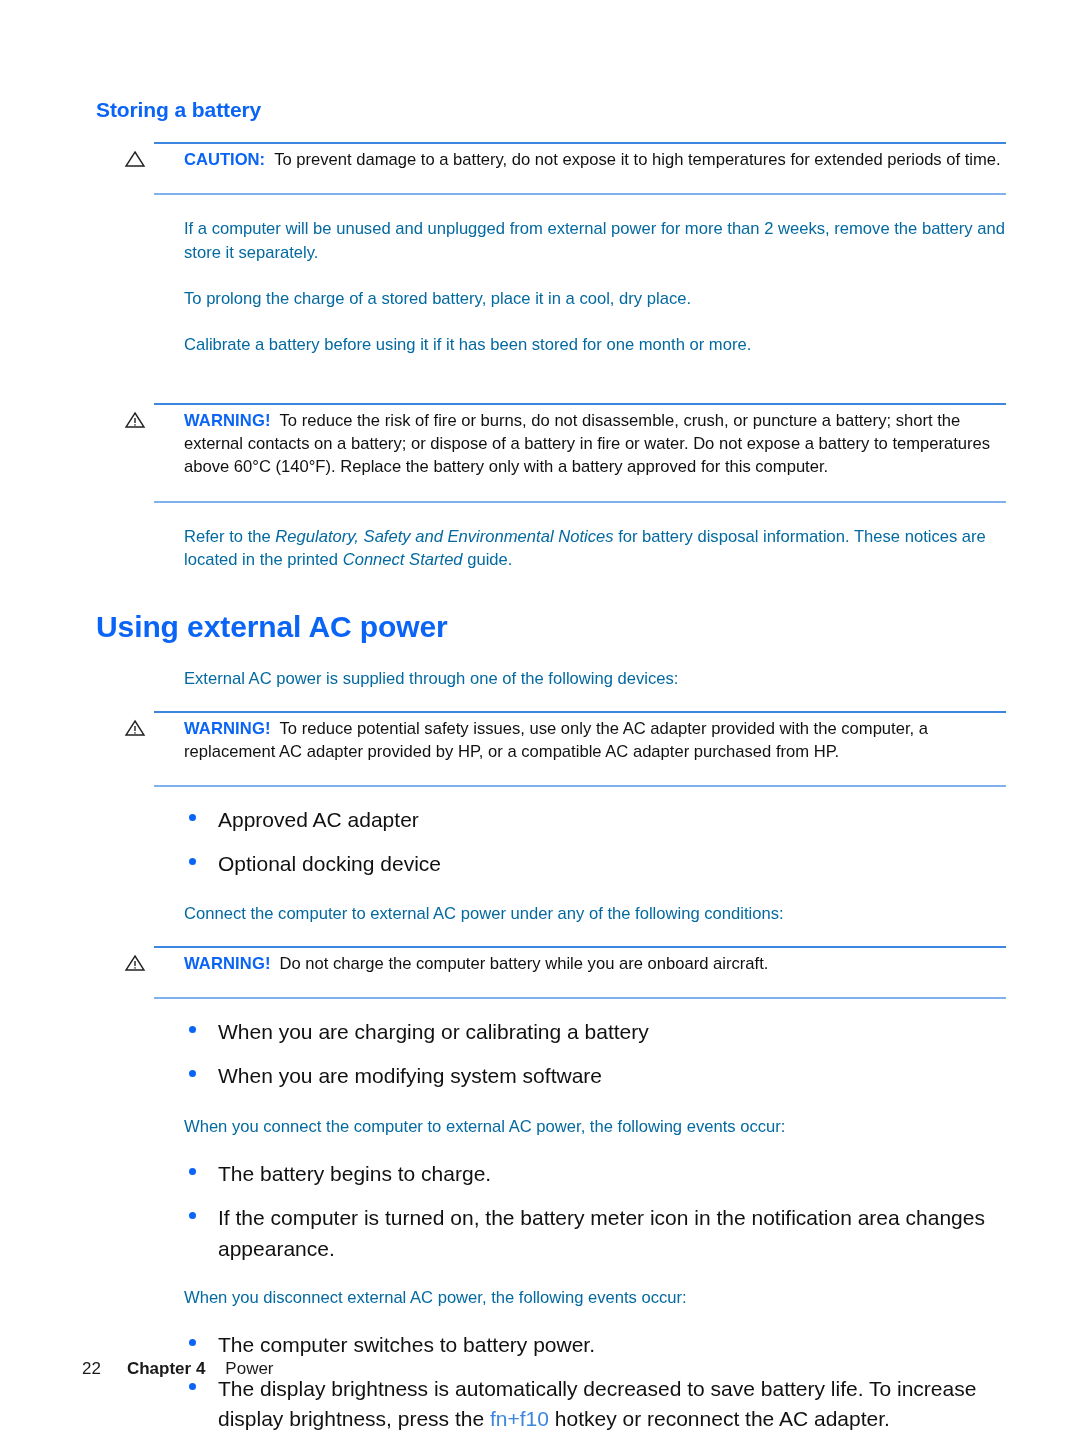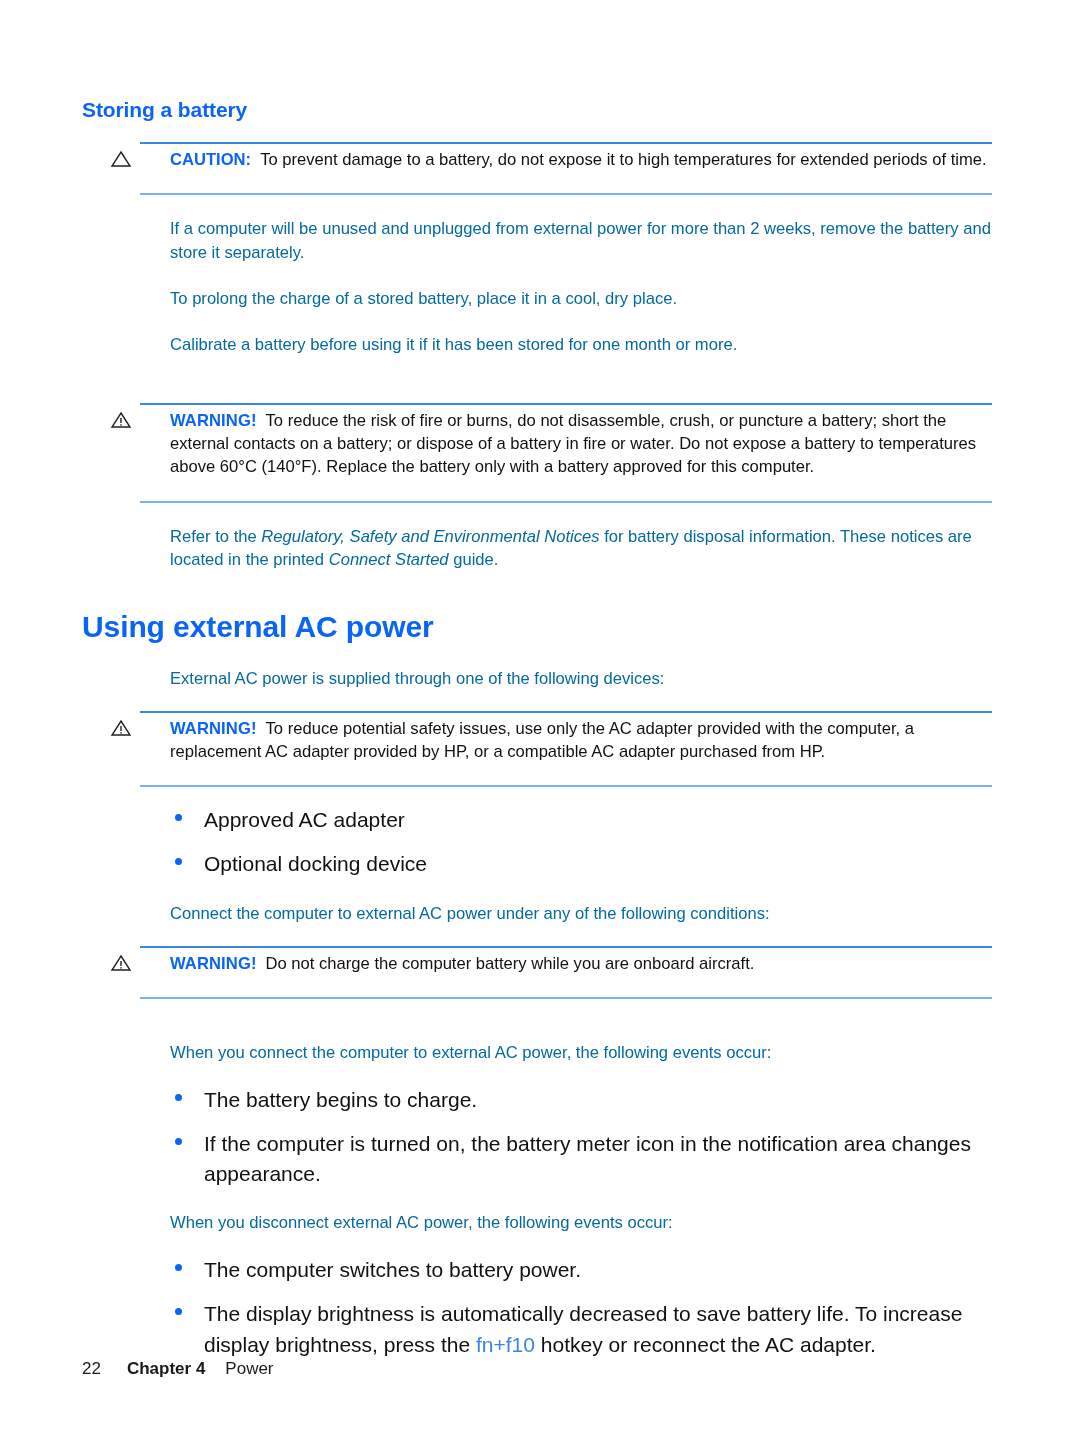--- a/index.html
+++ b/index.html
@@ -20,21 +20,21 @@
     position: relative;
     width: 1080px;
     height: 1437px;
     box-sizing: border-box;
     padding: 0;
   }
 
   
   .content {
     position: absolute;
-    left: 82px;
+    left: 96px;
     top: 98px;
     width: 910px;
   }
 
   
   h1.h-major {
     font-size: 30px;
     line-height: 1.15;
     font-weight: bold;
     color: #0a64f5;
@@ -268,20 +268,24 @@
             <rect x="10.3" y="13.2" width="1.4" height="1.4" fill="#222222"></rect>
           </svg>
         </span>
         <p class="notice-text"><span class="nlabel warn">WARNING!</span><span class="ngap"></span><span>Do not charge the computer battery while you are onboard aircraft.</span></p>
       </div>
       <div class="rule bottom"></div>
     </div>
 
     <div class="sp-18"></div>
 
+    <ul class="blist">
+      <li><span class="dot"></span><span>When you are charging or calibrating a battery</span></li>
+      <li style="margin-top:14px;"><span class="dot"></span><span>When you are modifying system software</span></li>
+    </ul>
 
     <div class="sp-24"></div>
 
     <div class="body-block">
       <p class="para">When you connect the computer to external AC power, the following events occur:</p>
     </div>
 
     <div class="sp-20"></div>
 
     <ul class="blist">

